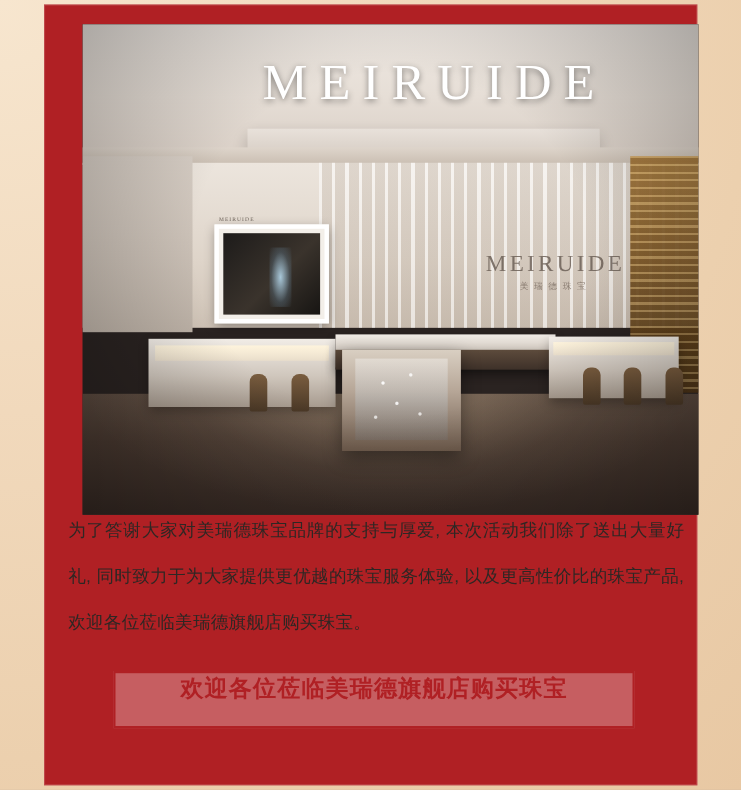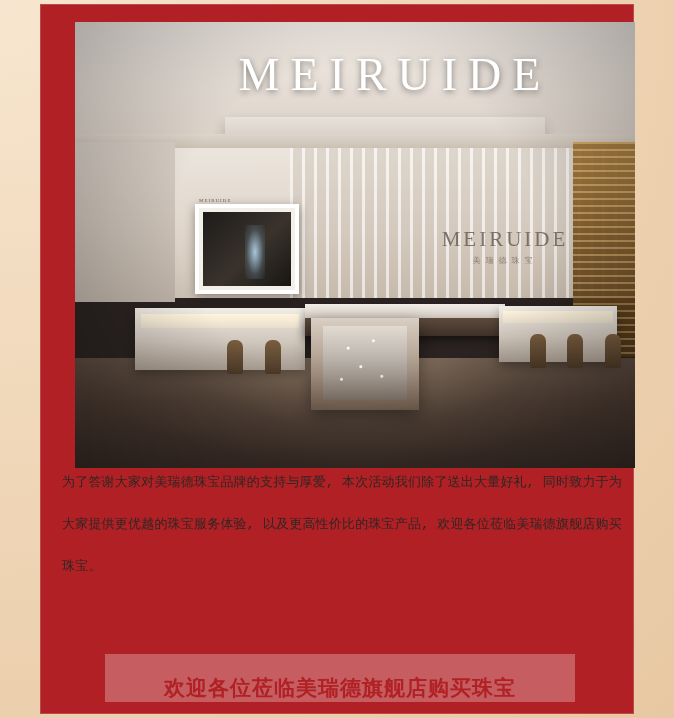--- a/index.html
+++ b/index.html
@@ -198,39 +198,38 @@
     text-shadow: 0 2px 6px rgba(0,0,0,0.45);
     padding-left: 80px;
   }
 
   
   .body-text {
     position: absolute;
     left: 62px;
     top: 462px;
     width: 560px;
-    font-size: 13px;
+    font-size: 16px;
     line-height: 42px;
     color: #2e2724;
     letter-spacing: 0.2px;
     text-align: justify;
-    font-family: Liberation Mono, monospace;
   }
 
   
   .cta {
     position: absolute;
     left: 103px;
-    top: 652px;
+    top: 610px;
     width: 470px;
     height: 48px;
     border: 2px solid #b02024;
     background: rgba(255,255,255,0.28);
     display: flex;
-    align-items: flex-end;
+    align-items: flex-start;
     justify-content: center;
   }
   .cta-text {
     font-size: 21px;
     letter-spacing: 1px;
     color: #b02024;
     font-weight: bold;
   }
 </style>
 </head>

